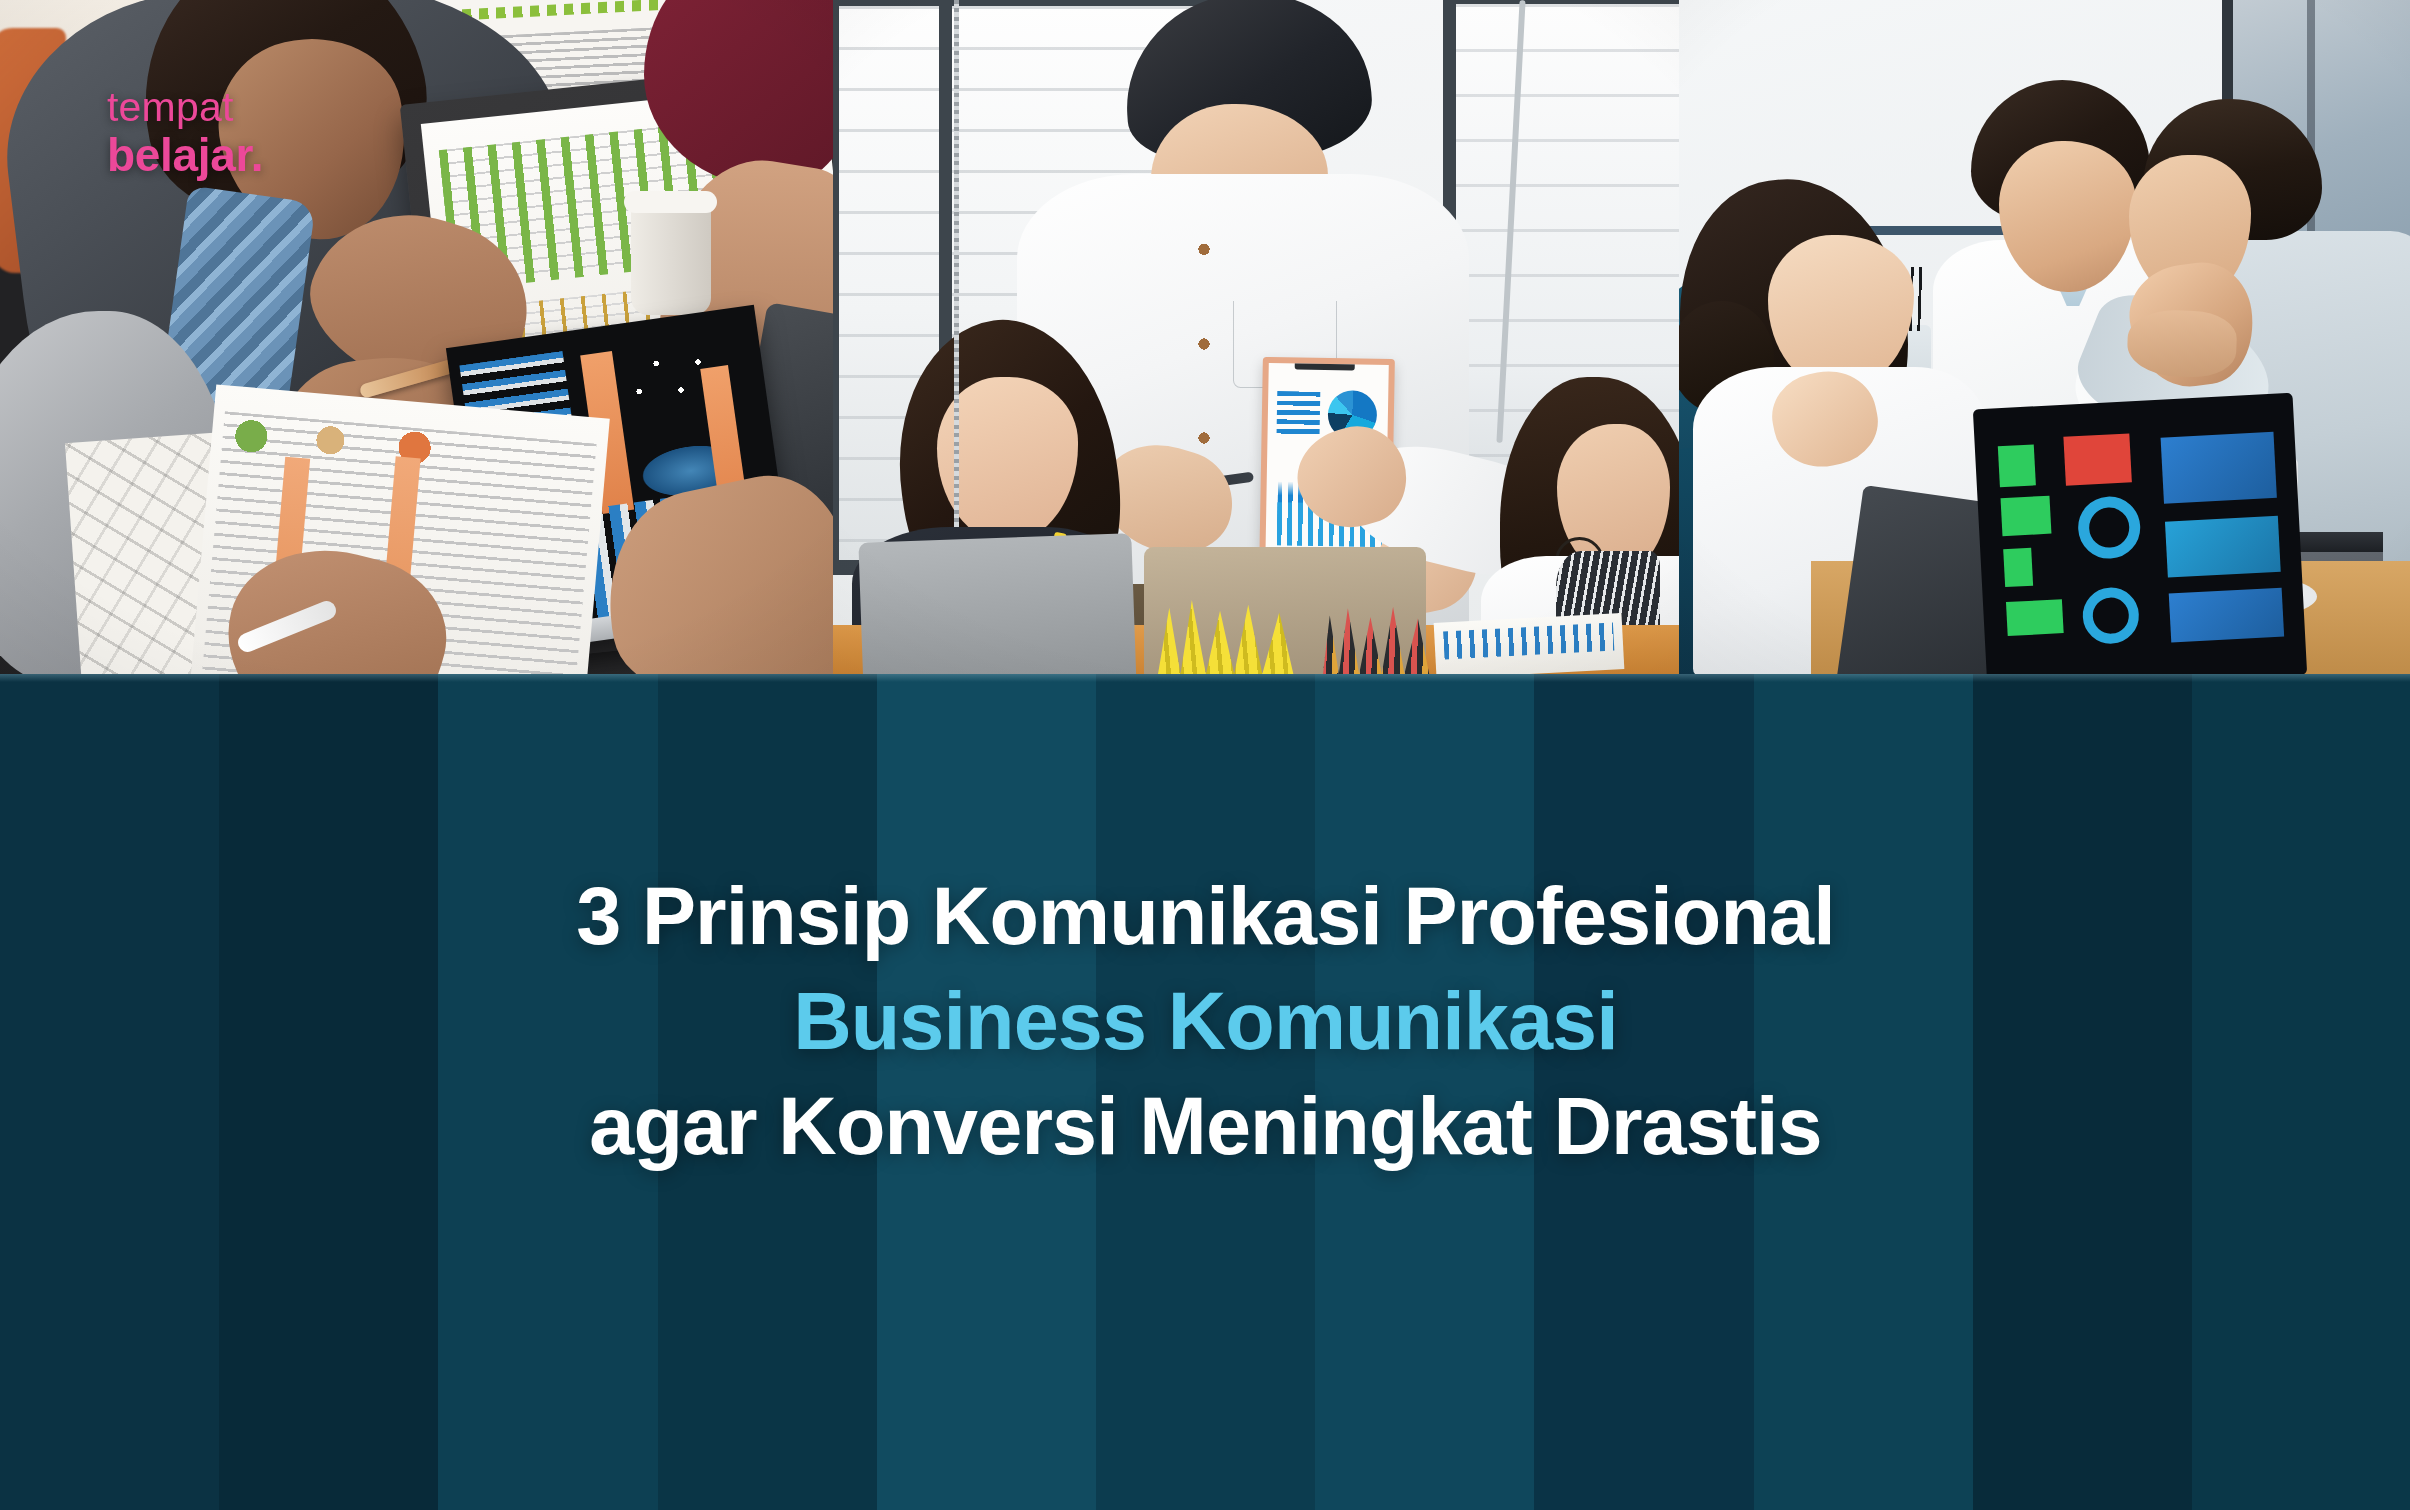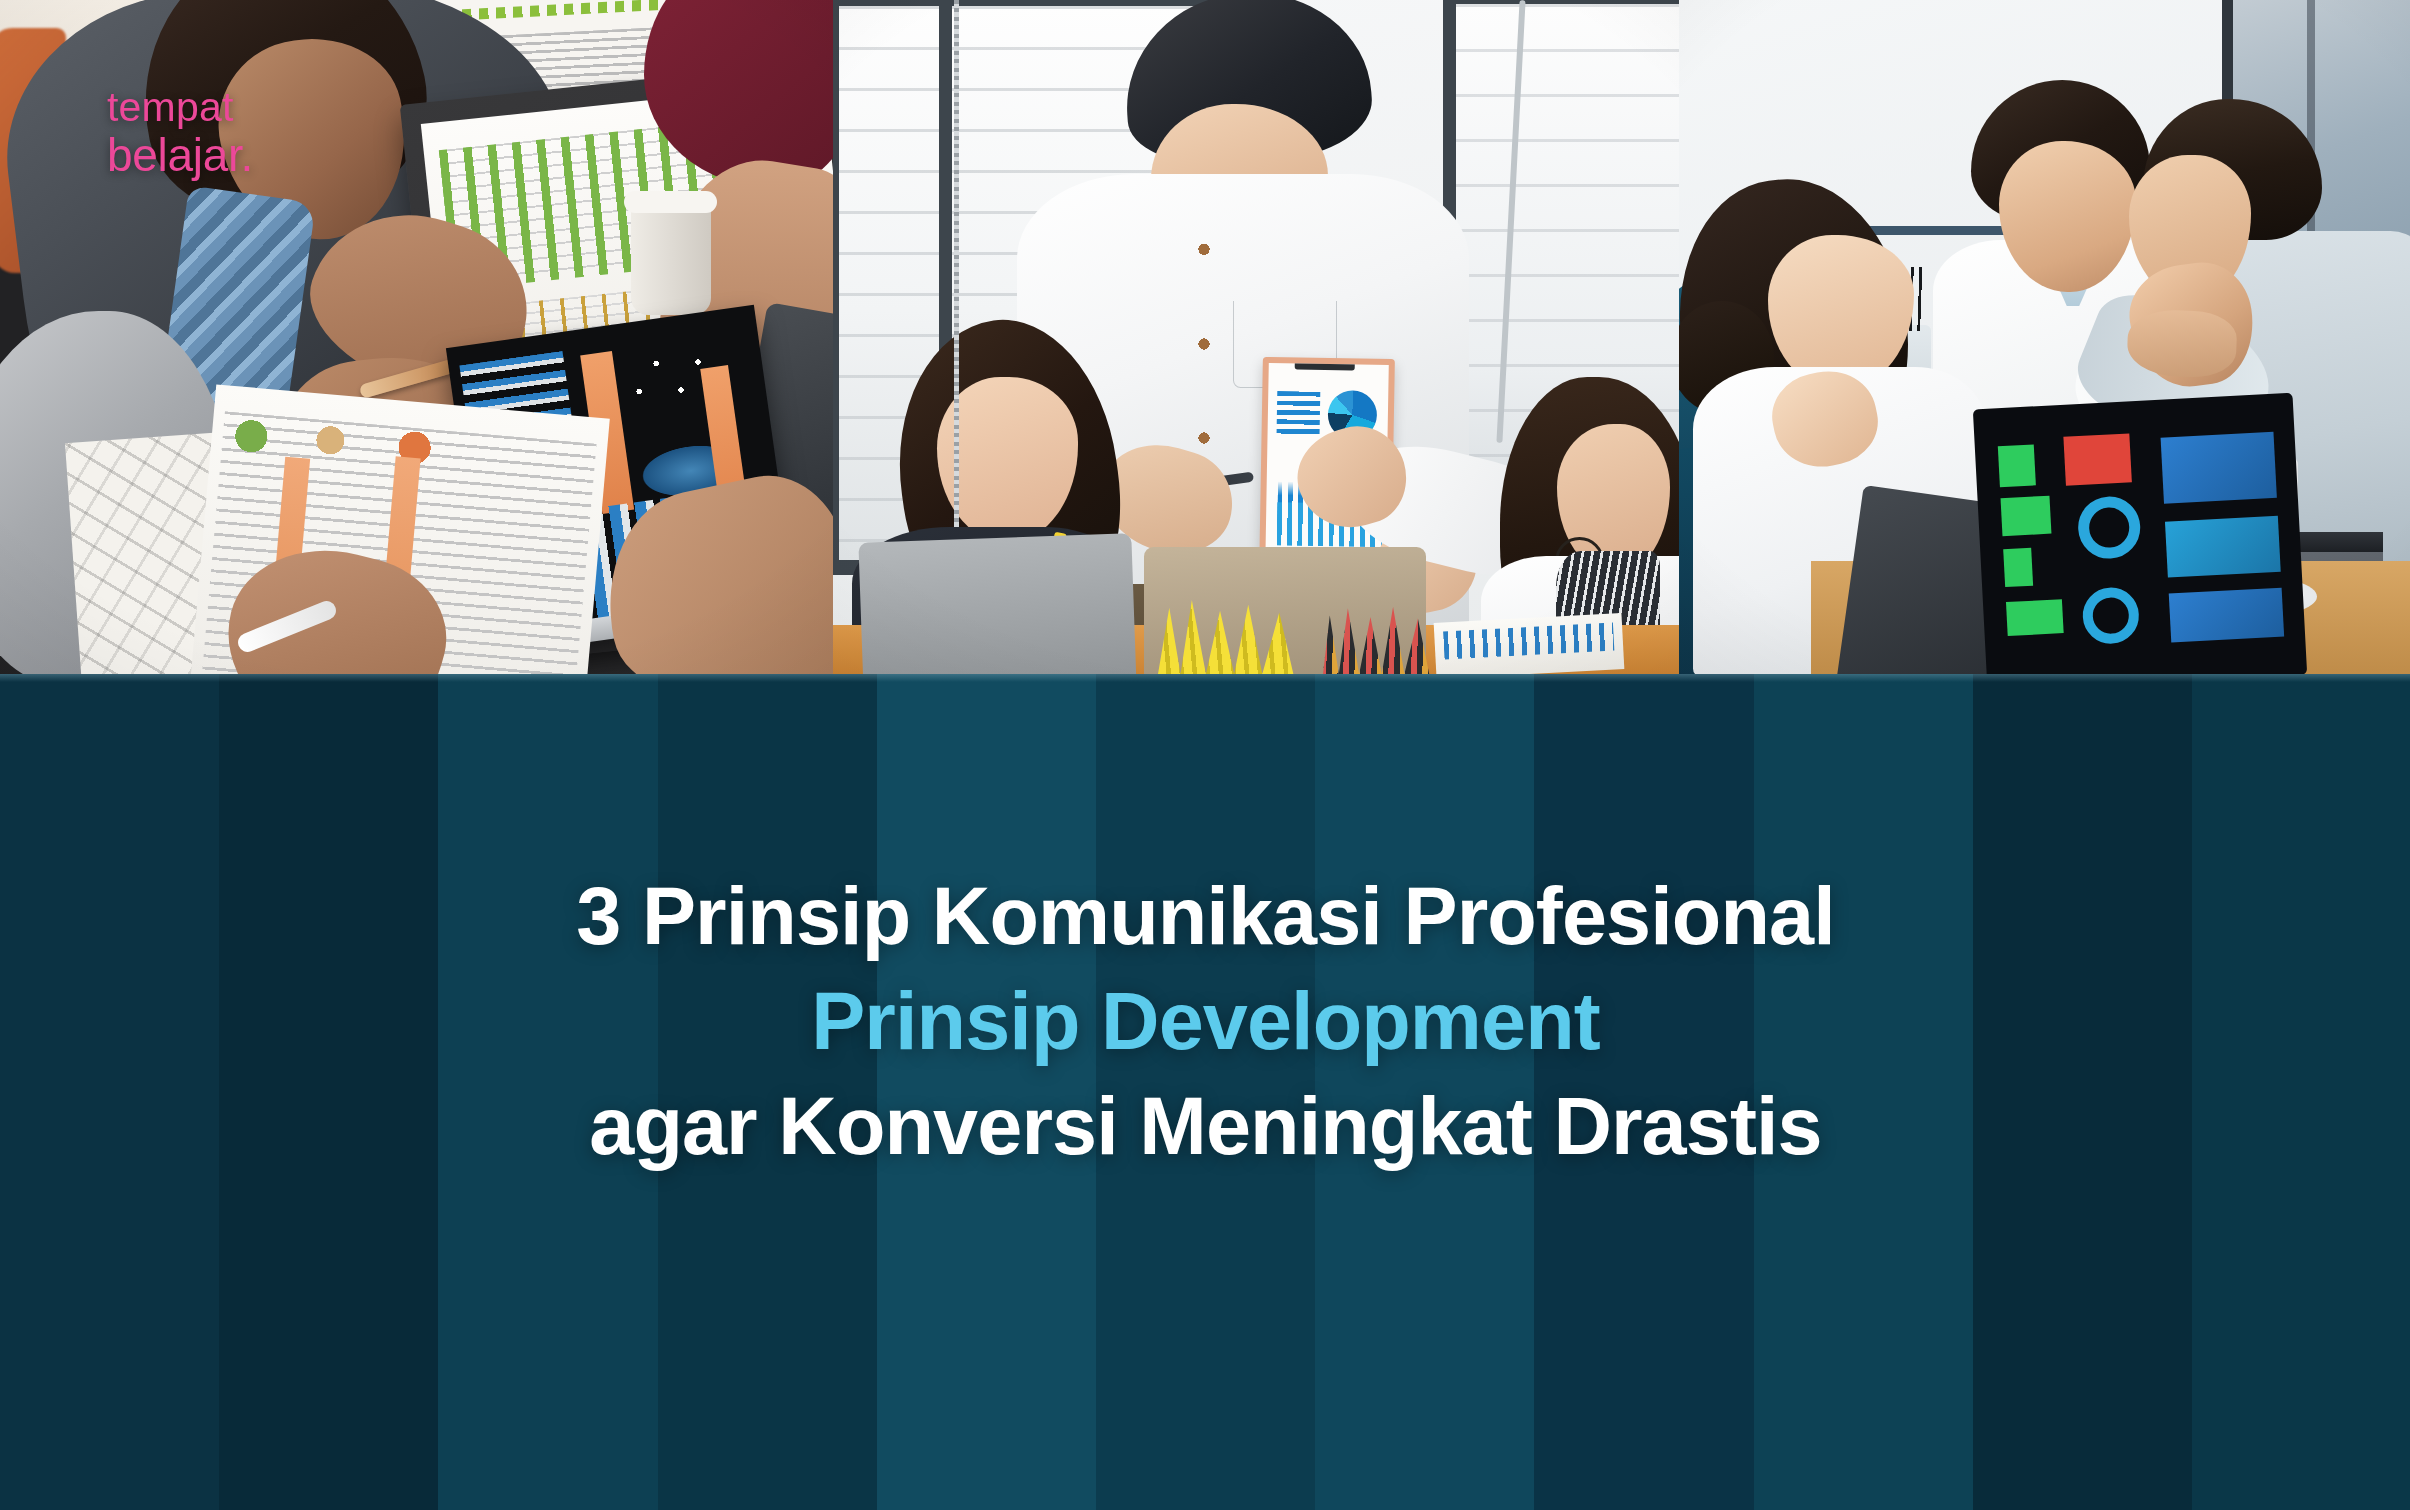--- a/index.html
+++ b/index.html
@@ -754,21 +754,21 @@
     text-shadow:0 1.9px 9.4px rgba(0,0,0,.45);
   }
   .logo-top {
     font-size:41px;
     font-weight:300;
     letter-spacing:0.2px;
     display:block;
   }
   .logo-bottom {
     font-size:46px;
-    font-weight:400;
+    font-weight:700;
     letter-spacing:-0.3px;
     display:block;
     margin-top:3.8px;
   }
 
   
   .banner {
     position:absolute; left:0; top:674px;
     width:2411px; height:836px;
     overflow:hidden;
@@ -975,19 +975,19 @@
         <span style="background: rgb(15, 71, 92);"></span>
         <span style="background: rgb(10, 51, 70);"></span>
         <span style="background: rgb(13, 66, 85);"></span>
         <span style="background: rgb(8, 43, 58);"></span>
         <span style="background: rgb(10, 55, 72);"></span>
       </div>
     <div class="banner-sheen"></div>
 
     <div class="headline">
       <div class="hl-line" style="color: rgb(255, 255, 255);">3 Prinsip Komunikasi Profesional</div>
-      <div class="hl-line hl-accent" style="color: rgb(92, 203, 236);">Prinsip Development</div>
+      <div class="hl-line hl-accent" style="color: rgb(92, 203, 236);">Business Komunikasi</div>
       <div class="hl-line" style="color: rgb(255, 255, 255);">agar Konversi Meningkat Drastis</div>
     </div>
   </div>
 
 </div>
 
 
 </body></html>

